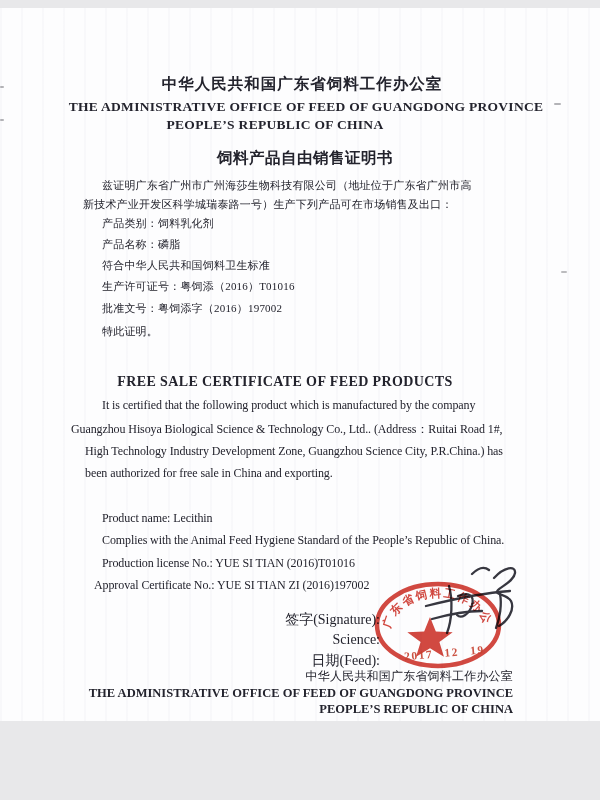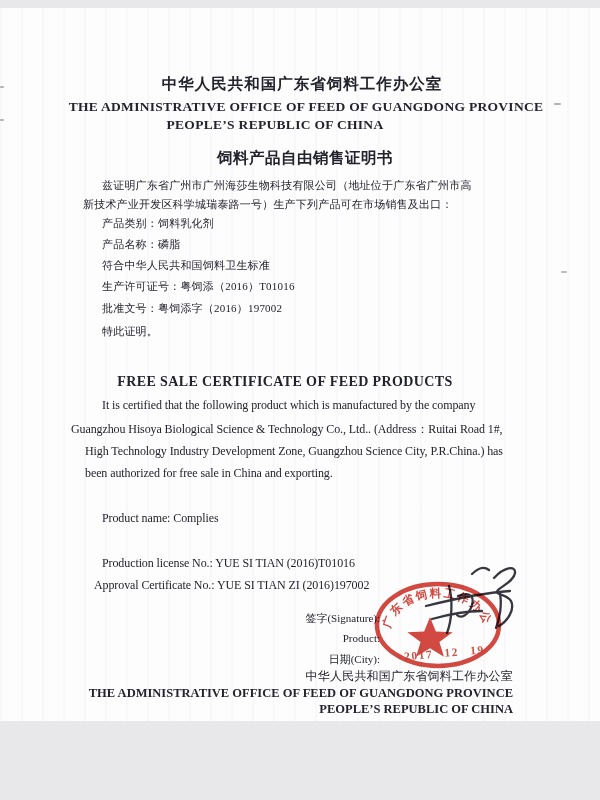--- a/index.html
+++ b/index.html
@@ -15,21 +15,21 @@
   .abs{position:absolute;white-space:nowrap;}
   .center{left:0;width:100%;text-align:center;}
   .b{font-weight:bold;}
   .cn-title{top:66px;font-size:15.5px;letter-spacing:1px;transform:translateX(2px);}
   .en-title-1{top:91px;font-size:13.5px;letter-spacing:.3px;transform:translateX(6px);}
   .en-title-2{top:109px;font-size:13.5px;letter-spacing:.3px;transform:translateX(-25px);}
   .cn-subtitle{top:140px;font-size:15.5px;letter-spacing:.5px;transform:translateX(5px);}
   .cn-body{font-size:11px;letter-spacing:.2px;}
   .en-body{font-size:12px;letter-spacing:-0.1px;text-align:right;}
   .en-heading{top:366px;font-size:14px;letter-spacing:.4px;transform:translateX(-15px);}
-  .sig-label{right:220px;text-align:right;font-size:11px;}
+  .sig-label{right:220px;text-align:right;font-size:14px;}
   .footer-line{right:87px;text-align:right;}
   .speck{position:absolute;background:#6a6a70;border-radius:1px;}
   .seal-wrap{position:absolute;left:372px;top:560px;width:136px;height:108px;mix-blend-mode:multiply;}
   .sign-wrap{position:absolute;left:412px;top:552px;width:112px;height:82px;mix-blend-mode:multiply;}
   .date-stamp{
     position:absolute;left:404px;top:638px;width:100px;
     color:#c6402f;font-size:11.5px;font-weight:bold;letter-spacing:1.5px;word-spacing:7px;
     transform:rotate(-5deg);opacity:.9;
   }
 </style>
@@ -50,27 +50,28 @@
   <div class="abs cn-body" style="top:250px;left:102px;">符合中华人民共和国饲料卫生标准</div>
   <div class="abs cn-body" style="top:271px;left:102px;">生产许可证号：粤饲添（2016）T01016</div>
   <div class="abs cn-body" style="top:293px;left:102px;">批准文号：粤饲添字（2016）197002</div>
   <div class="abs cn-body" style="top:316px;left:102px;">特此证明。</div>
 
   <div class="abs center b en-heading">FREE SALE CERTIFICATE OF FEED PRODUCTS</div>
   <div class="abs en-body" style="top:390px;left:102px;">It is certified that the following product which is manufactured by the company</div>
   <div class="abs en-body" style="top:413px;left:71px;">Guangzhou Hisoya Biological Science &amp; Technology Co., Ltd.. (Address：Ruitai Road 1#,</div>
   <div class="abs en-body" style="top:436px;left:85px;">High Technology Industry Development Zone, Guangzhou Science City, P.R.China.) has</div>
   <div class="abs en-body" style="top:458px;left:85px;">been authorized for free sale in China and exporting.</div>
-  <div class="abs en-body" style="top:503px;left:102px;">Product name: Complies</div>
+  <div class="abs en-body" style="top:503px;left:102px;">Product name: Lecithin</div>
+  <div class="abs en-body" style="top:525px;left:102px;">Complies with the Animal Feed Hygiene Standard of the People’s Republic of China.</div>
   <div class="abs en-body" style="top:548px;left:102px;">Production license No.: YUE SI TIAN (2016)T01016</div>
   <div class="abs en-body" style="top:570px;left:94px;">Approval Certificate No.: YUE SI TIAN ZI (2016)197002</div>
 
   <div class="abs sig-label" style="top:603px;">签字(Signature):</div>
-  <div class="abs sig-label" style="top:624px;">Product:</div>
-  <div class="abs sig-label" style="top:644px;">日期(City):</div>
+  <div class="abs sig-label" style="top:624px;">Science:</div>
+  <div class="abs sig-label" style="top:644px;">日期(Feed):</div>
 
   <div class="abs footer-line cn-body" style="top:660px;font-size:12px;">中华人民共和国广东省饲料工作办公室</div>
   <div class="abs footer-line b" style="top:678px;font-size:12.5px;">THE ADMINISTRATIVE OFFICE OF FEED OF GUANGDONG PROVINCE</div>
   <div class="abs footer-line b" style="top:694px;font-size:12.5px;">PEOPLE’S REPUBLIC OF CHINA</div>
 
   <div class="seal-wrap">
     <svg width="136" height="108" viewBox="0 0 136 108">
       <g opacity="0.85">
         <ellipse cx="66" cy="57" rx="61" ry="41" fill="none" stroke="#cc2a20" stroke-width="4.5"></ellipse>
         <path d="M0,-22 L5.4,-7.5 L21,-6.8 L8.7,2.9 L12.9,17.8 L0,9.2 L-12.9,17.8 L-8.7,2.9 L-21,-6.8 L-5.4,-7.5 Z" transform="translate(58,71) scale(1.08,1)" fill="#cc2a20"></path>

